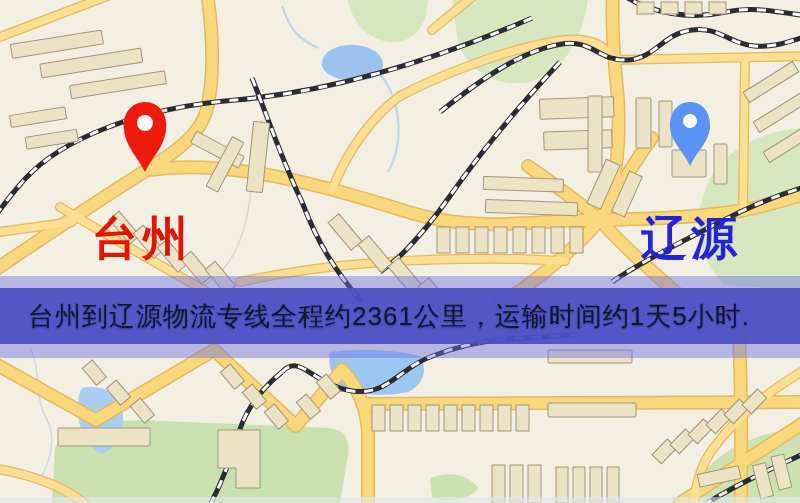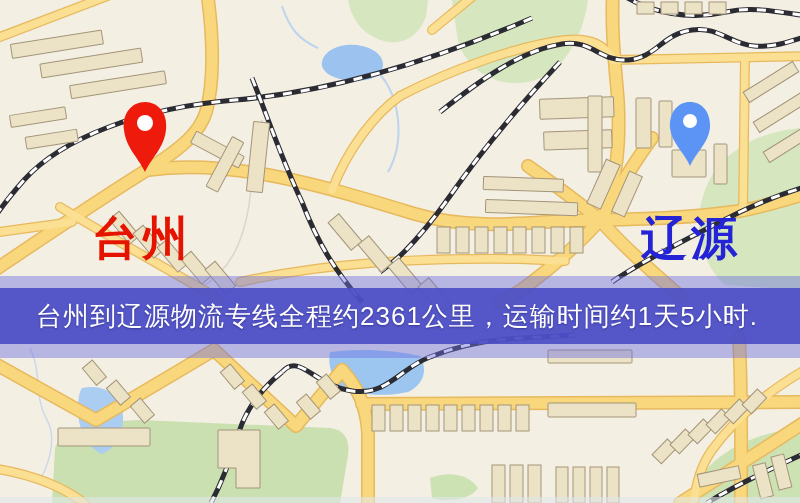--- a/index.html
+++ b/index.html
@@ -11,21 +11,21 @@
   .pin-origin{left:121px;top:100px;width:48px;height:74px;}
   .pin-destination{left:668px;top:100px;width:44px;height:68px;}
   .marker-label{position:absolute;font-size:46px;font-weight:700;line-height:1.1;
                 letter-spacing:4px;white-space:nowrap;margin-top:37px;}
   .label-origin{left:92px;top:176px;color:#e51400;}
   .label-destination{left:641px;top:176px;color:#2424d6;text-align:center;}
   .banner-outer{position:absolute;left:0;top:276px;width:800px;height:82px;
                 background:rgba(108,110,222,0.45);}
   .banner-inner{position:absolute;left:0;top:288px;width:800px;height:56px;
                 background:rgba(74,76,197,0.90);display:flex;align-items:center;}
-  .banner-text{color:#ffffff;font-size:26px;letter-spacing:1px;padding-left:36px;
+  .banner-text{color:#0f172a;font-size:26px;letter-spacing:1px;padding-left:28px;
                text-shadow:0 1px 2px rgba(30,30,110,0.55);white-space:nowrap;}
 </style>
 </head>
 <body>
 
 <div class="screen">
 
   <svg class="map-svg" viewBox="0 0 800 503" xmlns="http://www.w3.org/2000/svg">
     <defs>
 

